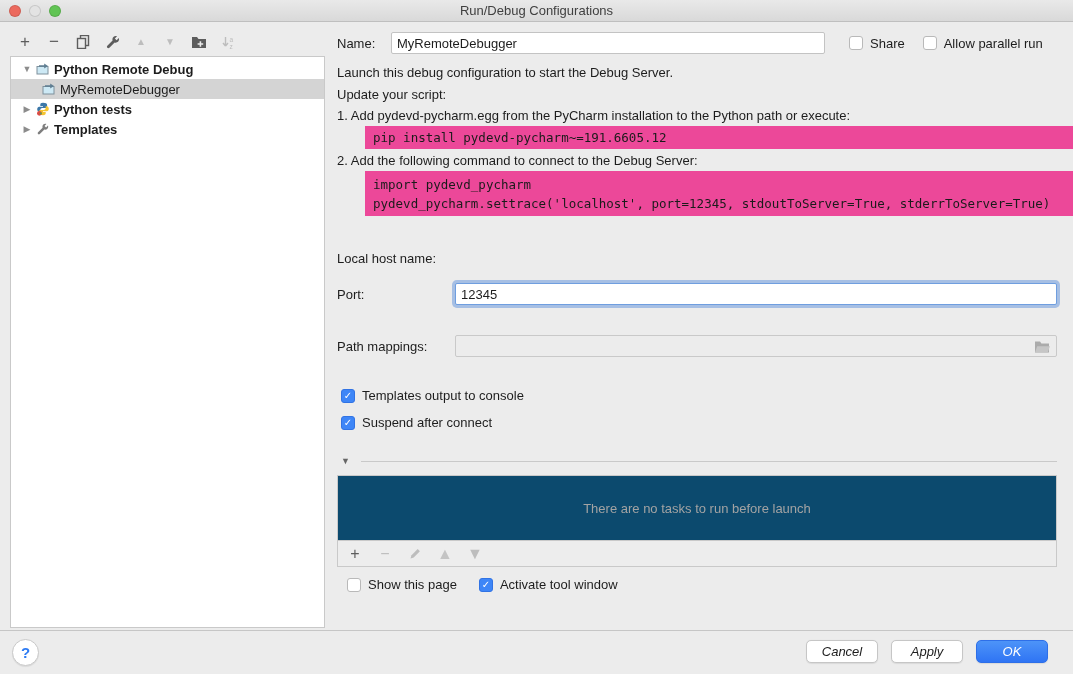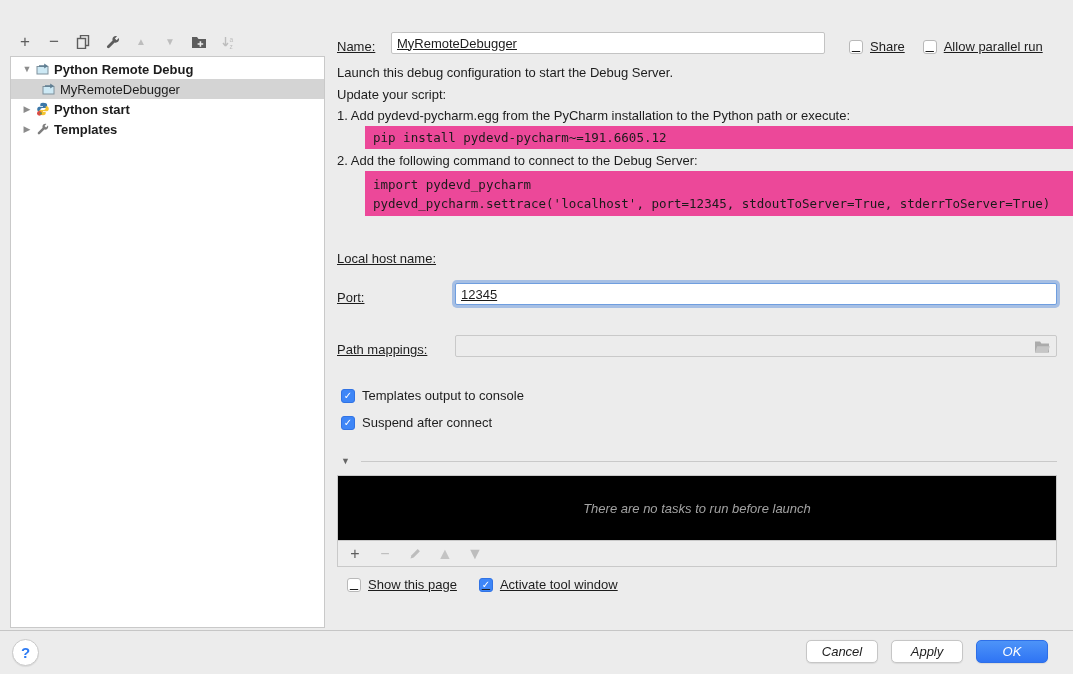--- a/index.html
+++ b/index.html
@@ -48,21 +48,21 @@
   .tree-ic { display:inline-flex; width:15px; margin-right:4px; justify-content:center; flex:none; }
   .tree-label { font-size:13px; }
   .tree-label.b { font-weight:bold; }
   .ind1 { padding-left:8px; }
   .ind2 { padding-left:30px; }
 
   
   .main { position:absolute; left:337px; top:0; width:720px; }
   .abs { position:absolute; }
 
-  .row { display:flex; align-items:flex-end;text-decoration:underline; }
+  .row { display:flex; align-items:center; }
   label.flabel { font-size:13px; color:#1d1d1d; }
 
   input.txt {
     font-family:"Liberation Sans", sans-serif; font-size:13px; color:#1d1d1d;
     height:22px; background:#fff; border:1px solid #C3C3C3; border-radius:2px;
     padding:0 5px; outline:none;
   }
   .focus-ring {
     border:1px solid #6F9EDF !important;
     box-shadow:0 0 0 3px rgba(110,155,223,0.55);
@@ -88,22 +88,22 @@
   .pm-field {
     position:relative; height:22px; background:#ECECEC;
     border:1px solid #C9C9C9; border-radius:2px;
   }
   .pm-folder { position:absolute; right:6px; top:4px; }
 
   .bl-header { display:flex; align-items:center; gap:7px; }
   .bl-tri { font-size:9px; color:#666; }
   .bl-line { flex:1; height:1px; background:#C9C9C9; margin-left:4px; }
   .tasks-box {
-    background:#000000; border:1px solid #C9C9C9;
-    display:flex; align-items:center; justify-content:center;font-style:italic;
+    background:#0c4a6e; border:1px solid #C9C9C9;
+    display:flex; align-items:center; justify-content:center;
   }
   .tasks-empty { color:#A3A3A3; font-size:13px; }
   .tasks-toolbar {
     background:#EDEDED; border:1px solid #C9C9C9; border-top:none;
     display:flex; align-items:center; gap:14px; padding-left:9px;
   }
   .tasks-toolbar .tbi { font-size:16px; }
 
   
   .footer {
@@ -127,20 +127,28 @@
   .btn.primary {
     background:linear-gradient(#4D94F8,#2F74F4); border-color:#2E6FE8; color:#fff;
   }
   svg { display:block; }
 </style>
 </head>
 <body>
 
 <div class="window">
 
+  <div class="titlebar">
+    <div class="traffic">
+      <div class="light" style="background:#EC6A5E;"></div>
+      <div class="light" style="background:#E3E3E3;"></div>
+      <div class="light" style="background:#61C454;"></div>
+    </div>
+    <div class="title">Run/Debug Configurations</div>
+  </div>
 
   <div class="side-toolbar">
     <div class="tbi">+</div>
     <div class="tbi">−</div>
     <div class="tbi">
       <svg width="14" height="14" viewBox="0 0 14 14">
         <rect x="4.5" y="0.5" width="8" height="10" fill="none" stroke="#5d5d5d" stroke-width="1.4"></rect>
         <rect x="1.5" y="3.5" width="8" height="10" fill="#ECECEC" stroke="#5d5d5d" stroke-width="1.4"></rect>
       </svg>
     </div>
@@ -189,21 +197,21 @@
     <div class="tree-row ind1">
       <span class="tw">▶</span>
       <span class="tree-ic">
         <svg width="14" height="14" viewBox="0 0 14 14">
           <path d="M7 .8c-2.2 0-2.7 1-2.7 1.9v1.4H7v.6H3.1c-1 0-1.9.9-1.9 2.5s.9 2.5 1.9 2.5h1.2V8c0-1 .9-1.9 1.9-1.9h3.3c.9 0 1.6-.7 1.6-1.6V2.7C11.1 1.8 9.8.8 7 .8z" fill="#3B77A8"></path>
           <path d="M7 13.2c2.2 0 2.7-1 2.7-1.9V9.9H7v-.6h3.9c1 0 1.9-.9 1.9-2.5S11.9 4.3 10.9 4.3H9.7V6c0 1-.9 1.9-1.9 1.9H4.5c-.9 0-1.6.7-1.6 1.6v1.8c0 .9 1.3 1.9 4.1 1.9z" fill="#F5C431"></path>
           <circle cx="3.4" cy="11.3" r="2.4" fill="#DD4B44"></circle>
           <path d="M3.4 11.3l1.9-1.4a2.4 2.4 0 0 1 0 2.8z" fill="#55A94C"></path>
         </svg>
       </span>
-      <span class="tree-label b">Python start</span>
+      <span class="tree-label b">Python tests</span>
     </div>
     <div class="tree-row ind1">
       <span class="tw">▶</span>
       <span class="tree-ic">
         <svg width="13" height="13" viewBox="0 0 16 16">
           <path d="M15 4.6c0 2-1.6 3.6-3.6 3.6-.4 0-.8-.1-1.1-.2l-5.6 5.6c-.6.6-1.6.6-2.2 0s-.6-1.6 0-2.2l5.6-5.6c-.1-.4-.2-.7-.2-1.1C7.9 2.6 9.5 1 11.5 1c.5 0 .9.1 1.3.2L10.5 3.6l1.9 1.9 2.3-2.3c.2.5.3.9.3 1.4z" fill="#7E7E7E"></path>
         </svg>
       </span>
       <span class="tree-label b">Templates</span>
     </div>

